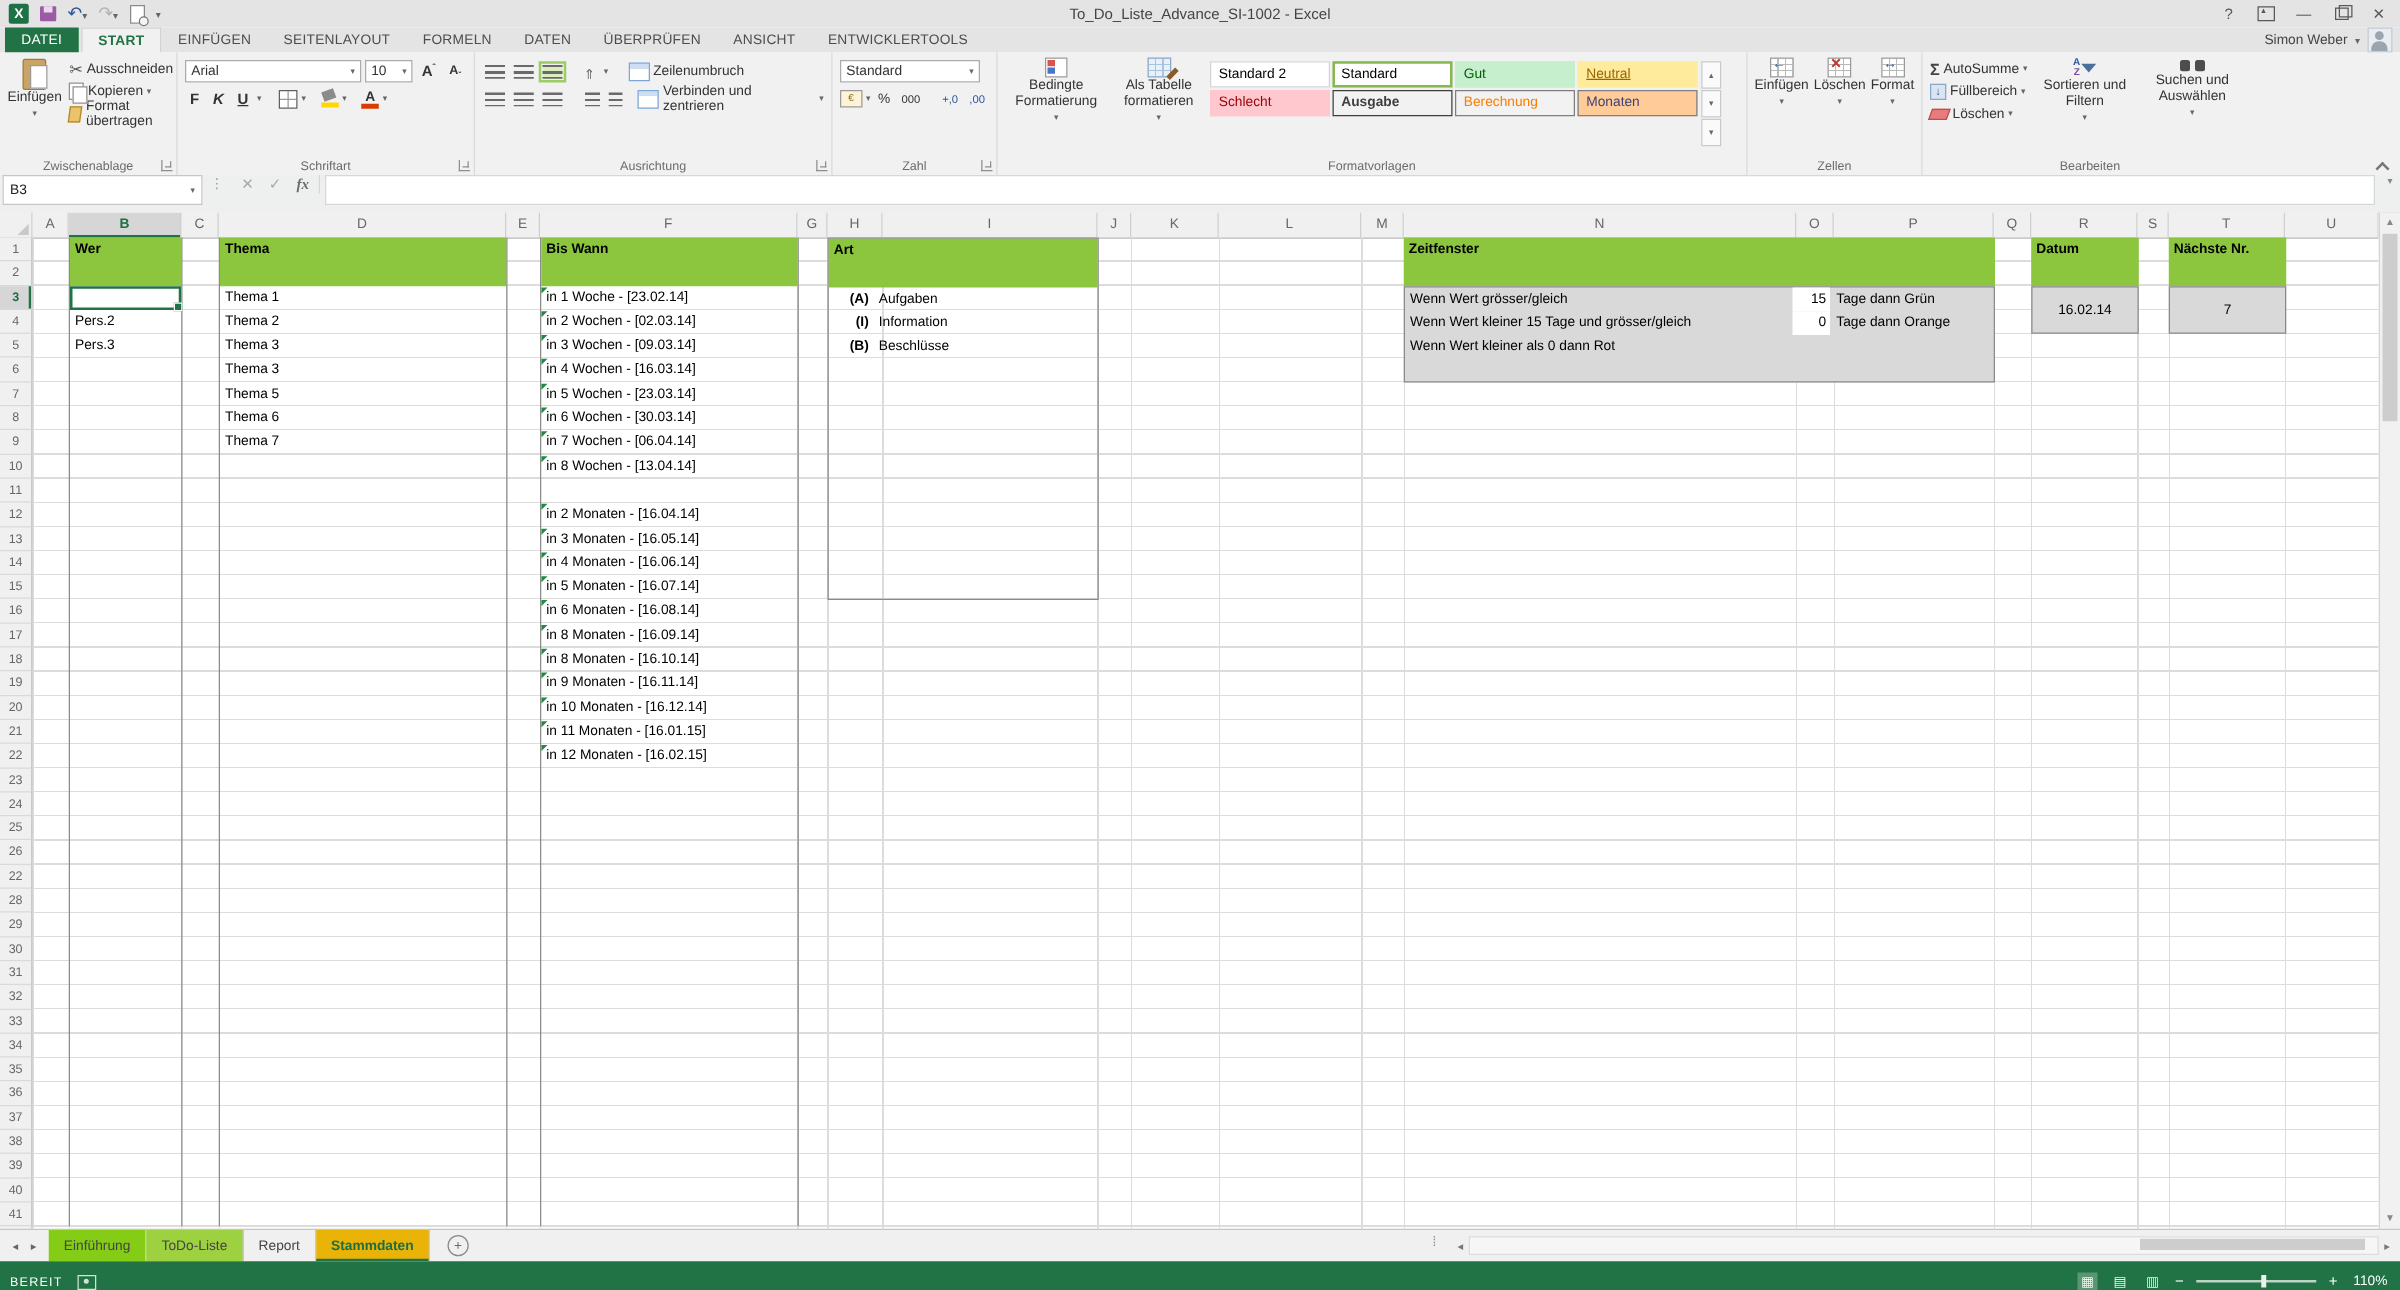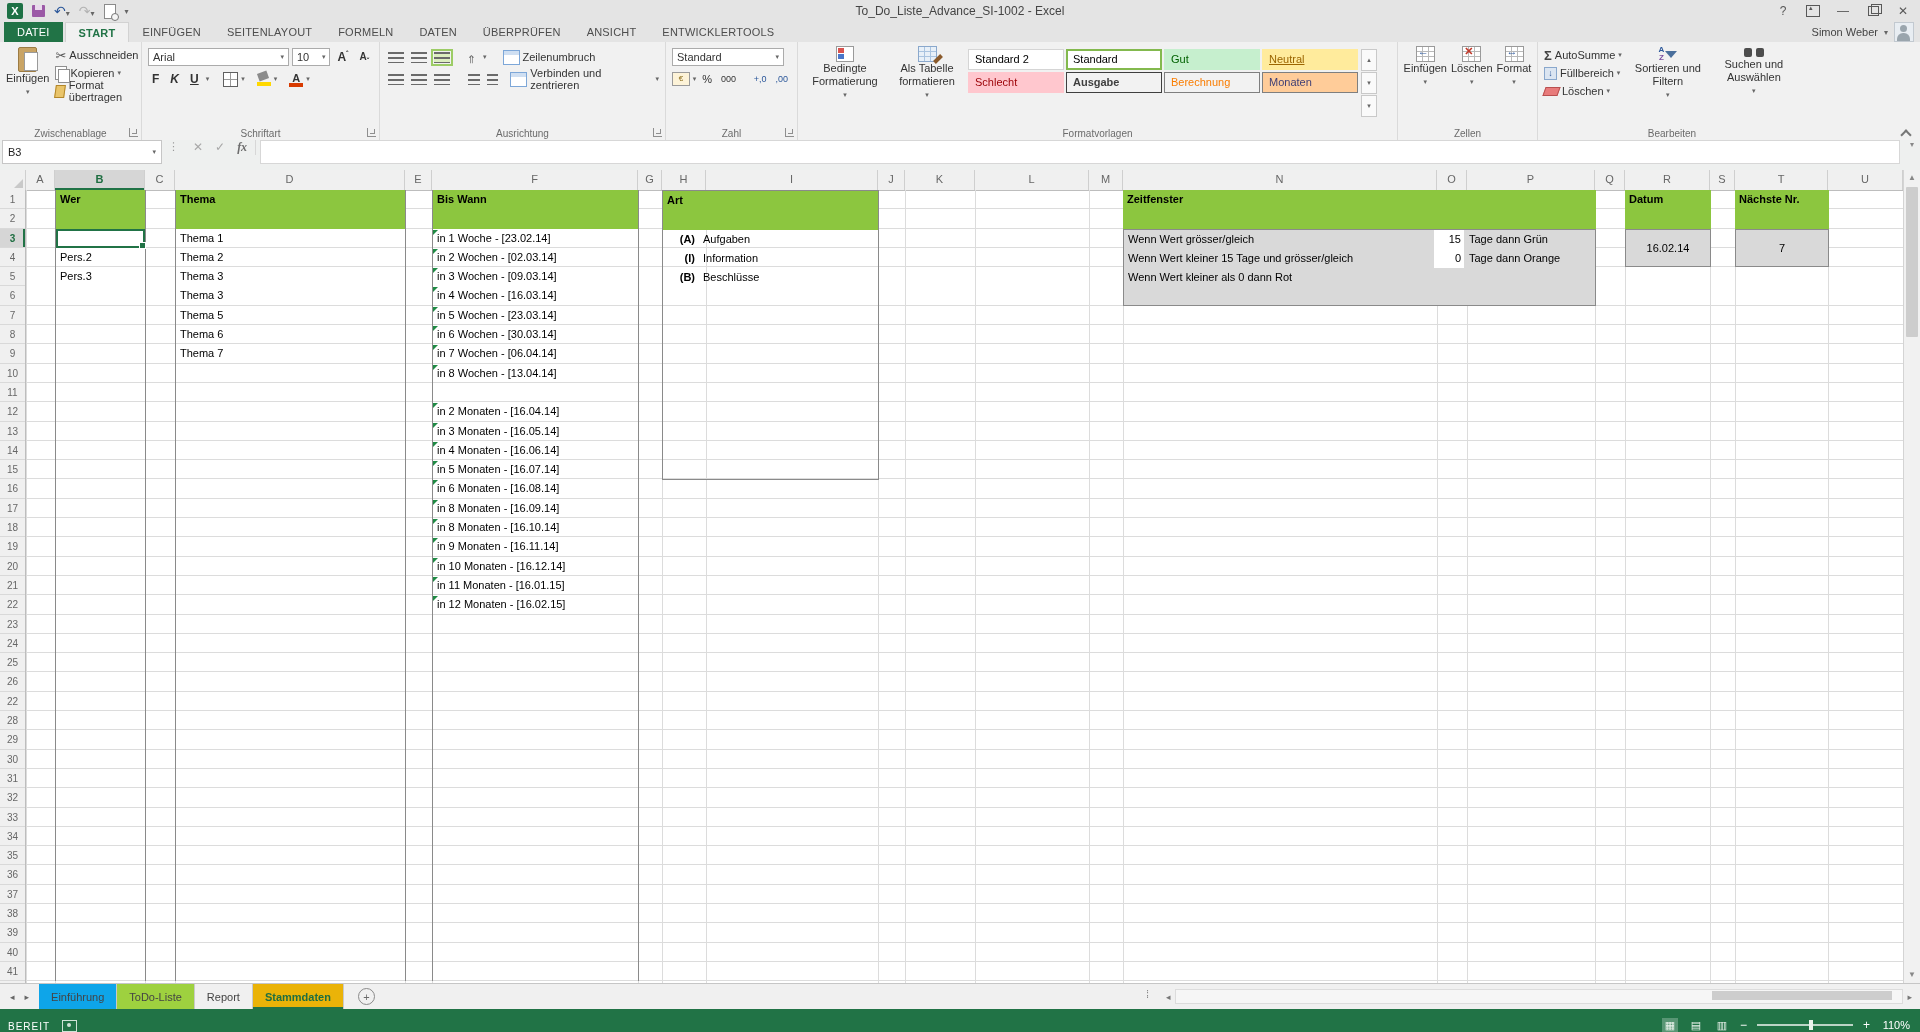--- a/index.html
+++ b/index.html
@@ -623,21 +623,21 @@
   <div class="arr dn">▼</div>
 </div>
 
 <div class="tabstrip">
   <div class="tabnav">
     <span>◂</span>
     <span>▸</span>
   </div>
   <div class="stabs">
 
-  <div class="stab" style="background: #0ea5e9;">Einführung</div>
+  <div class="stab" style="background: #84cc16;">Einführung</div>
       <div class="stab" style="background: rgb(158, 209, 63);">ToDo-Liste</div>
       <div class="stab">Report</div>
       <div class="stab active">Stammdaten</div>
     </div>
   <div class="newsheet">+</div>
   <div class="tabsplit">⁞</div>
   <div class="hscroll">
     <span class="arr">◂</span>
     <div class="track">
         <div class="thumb"></div>

